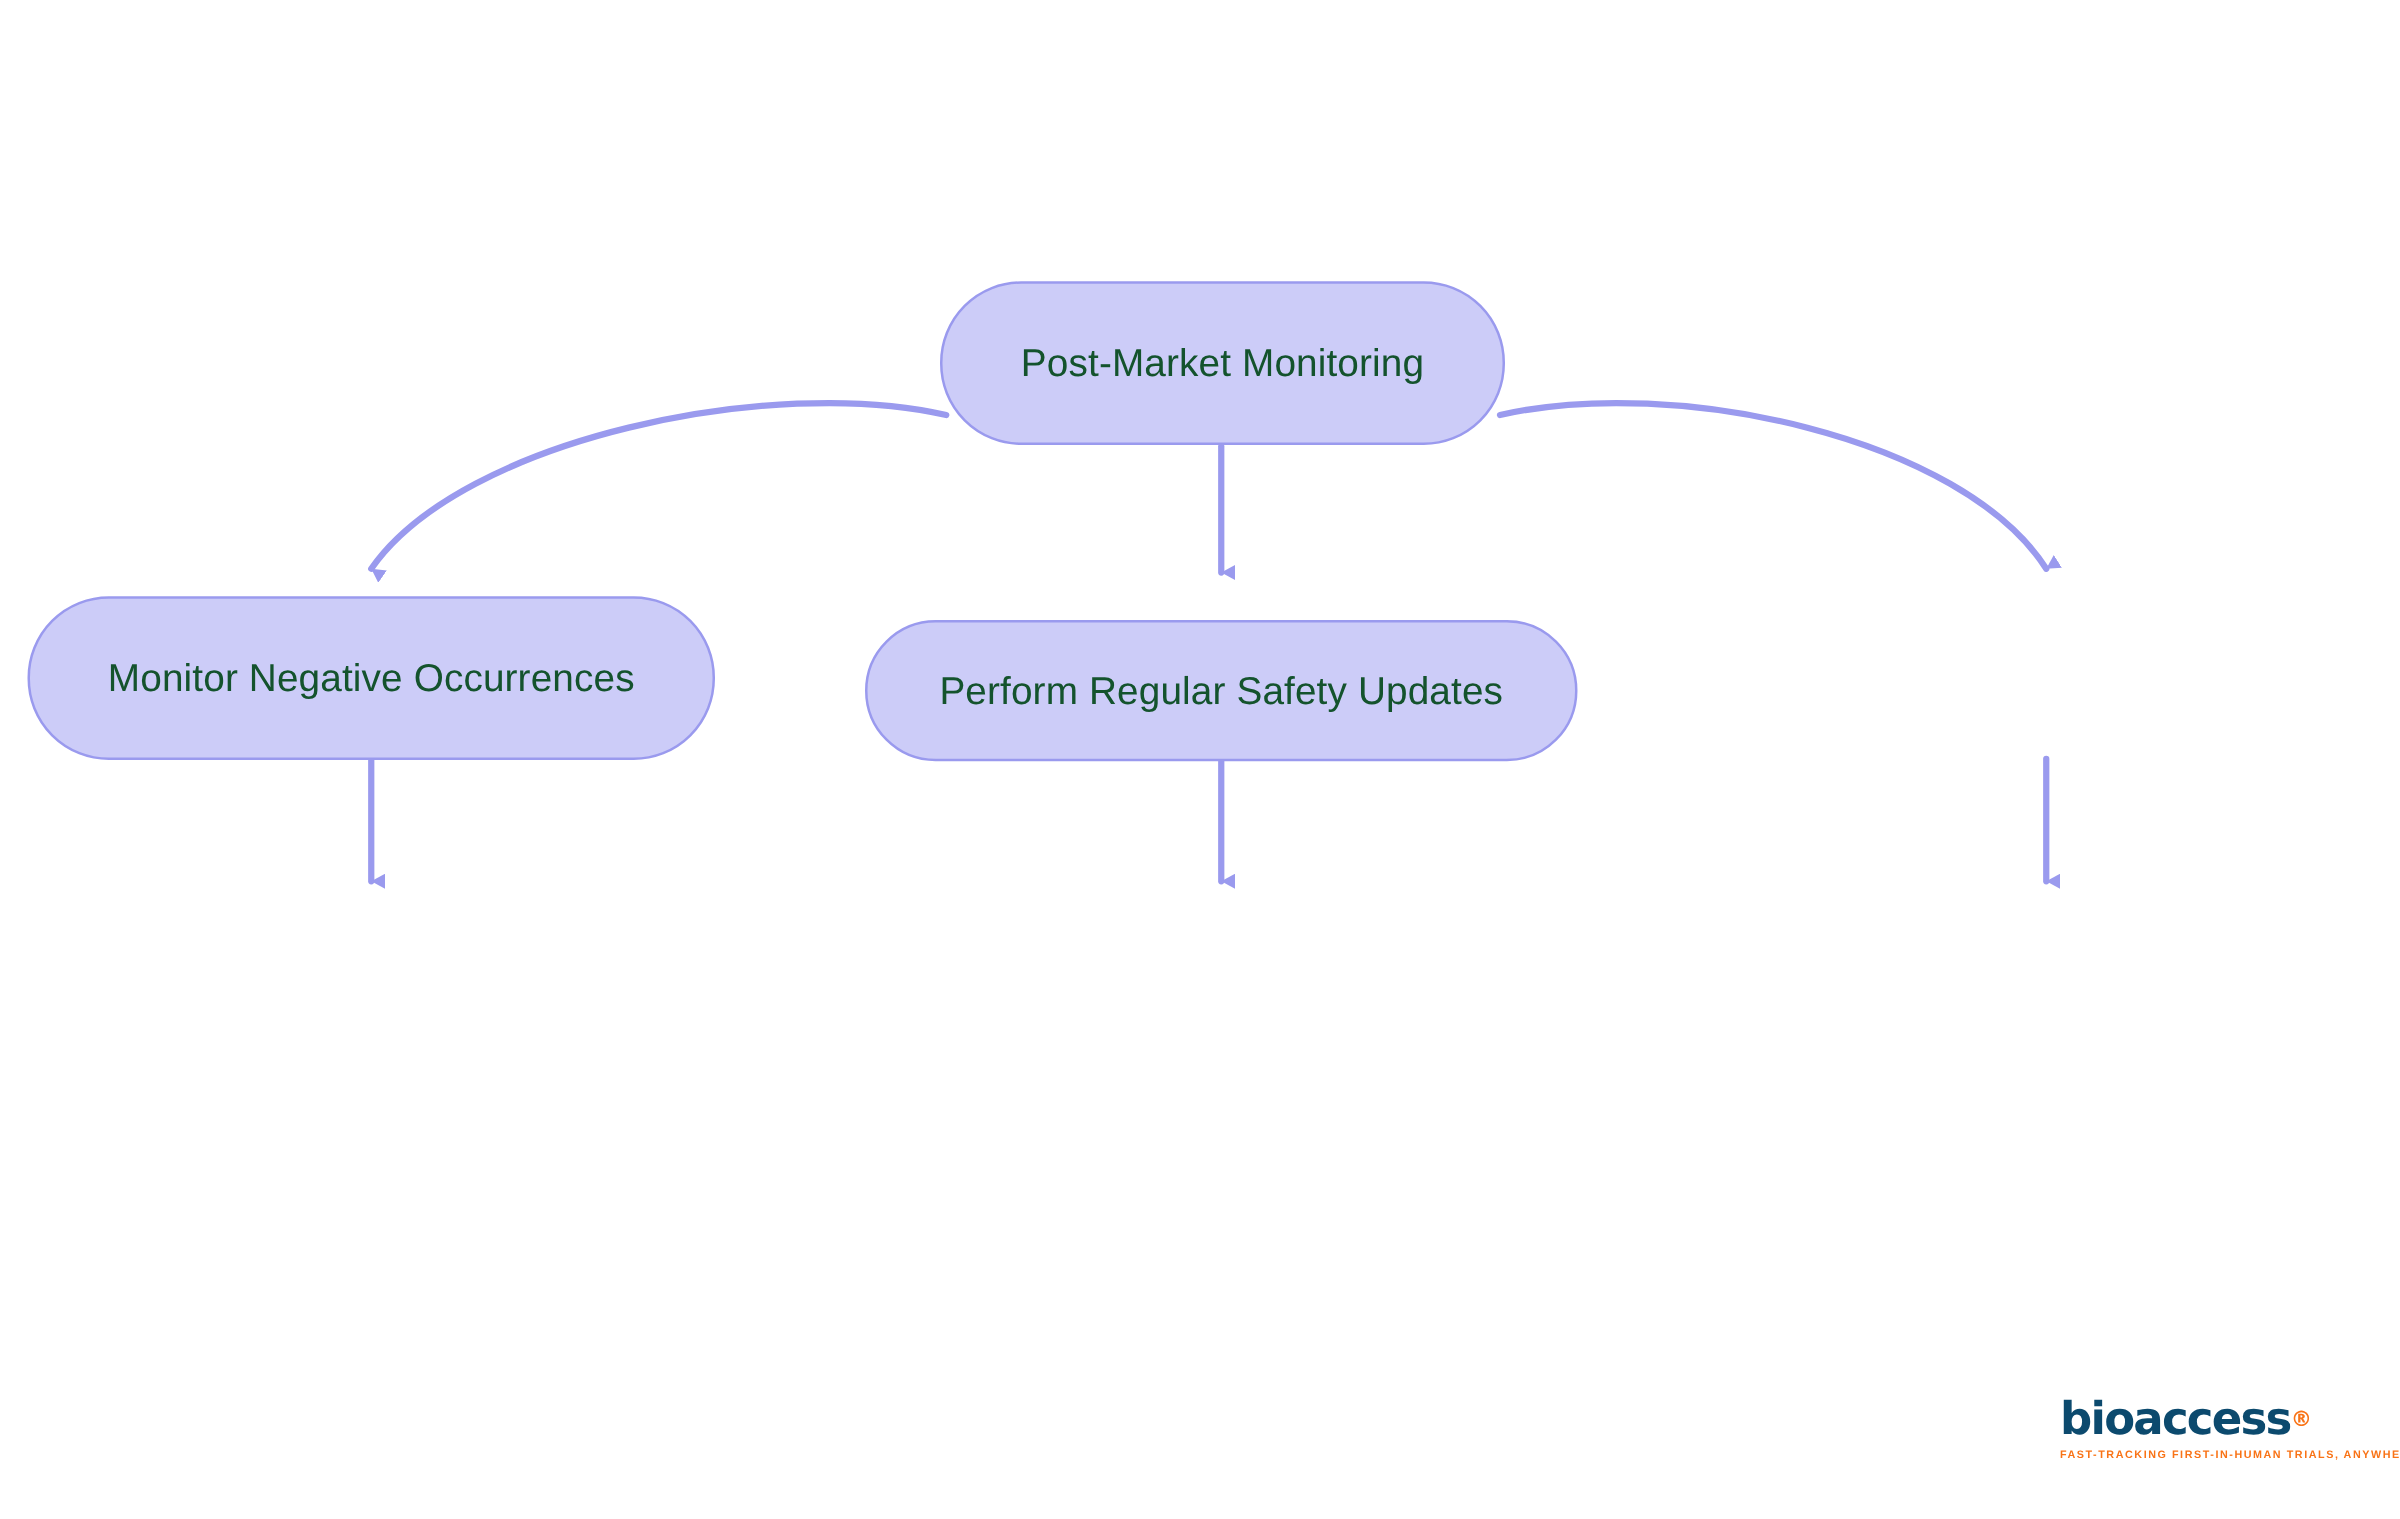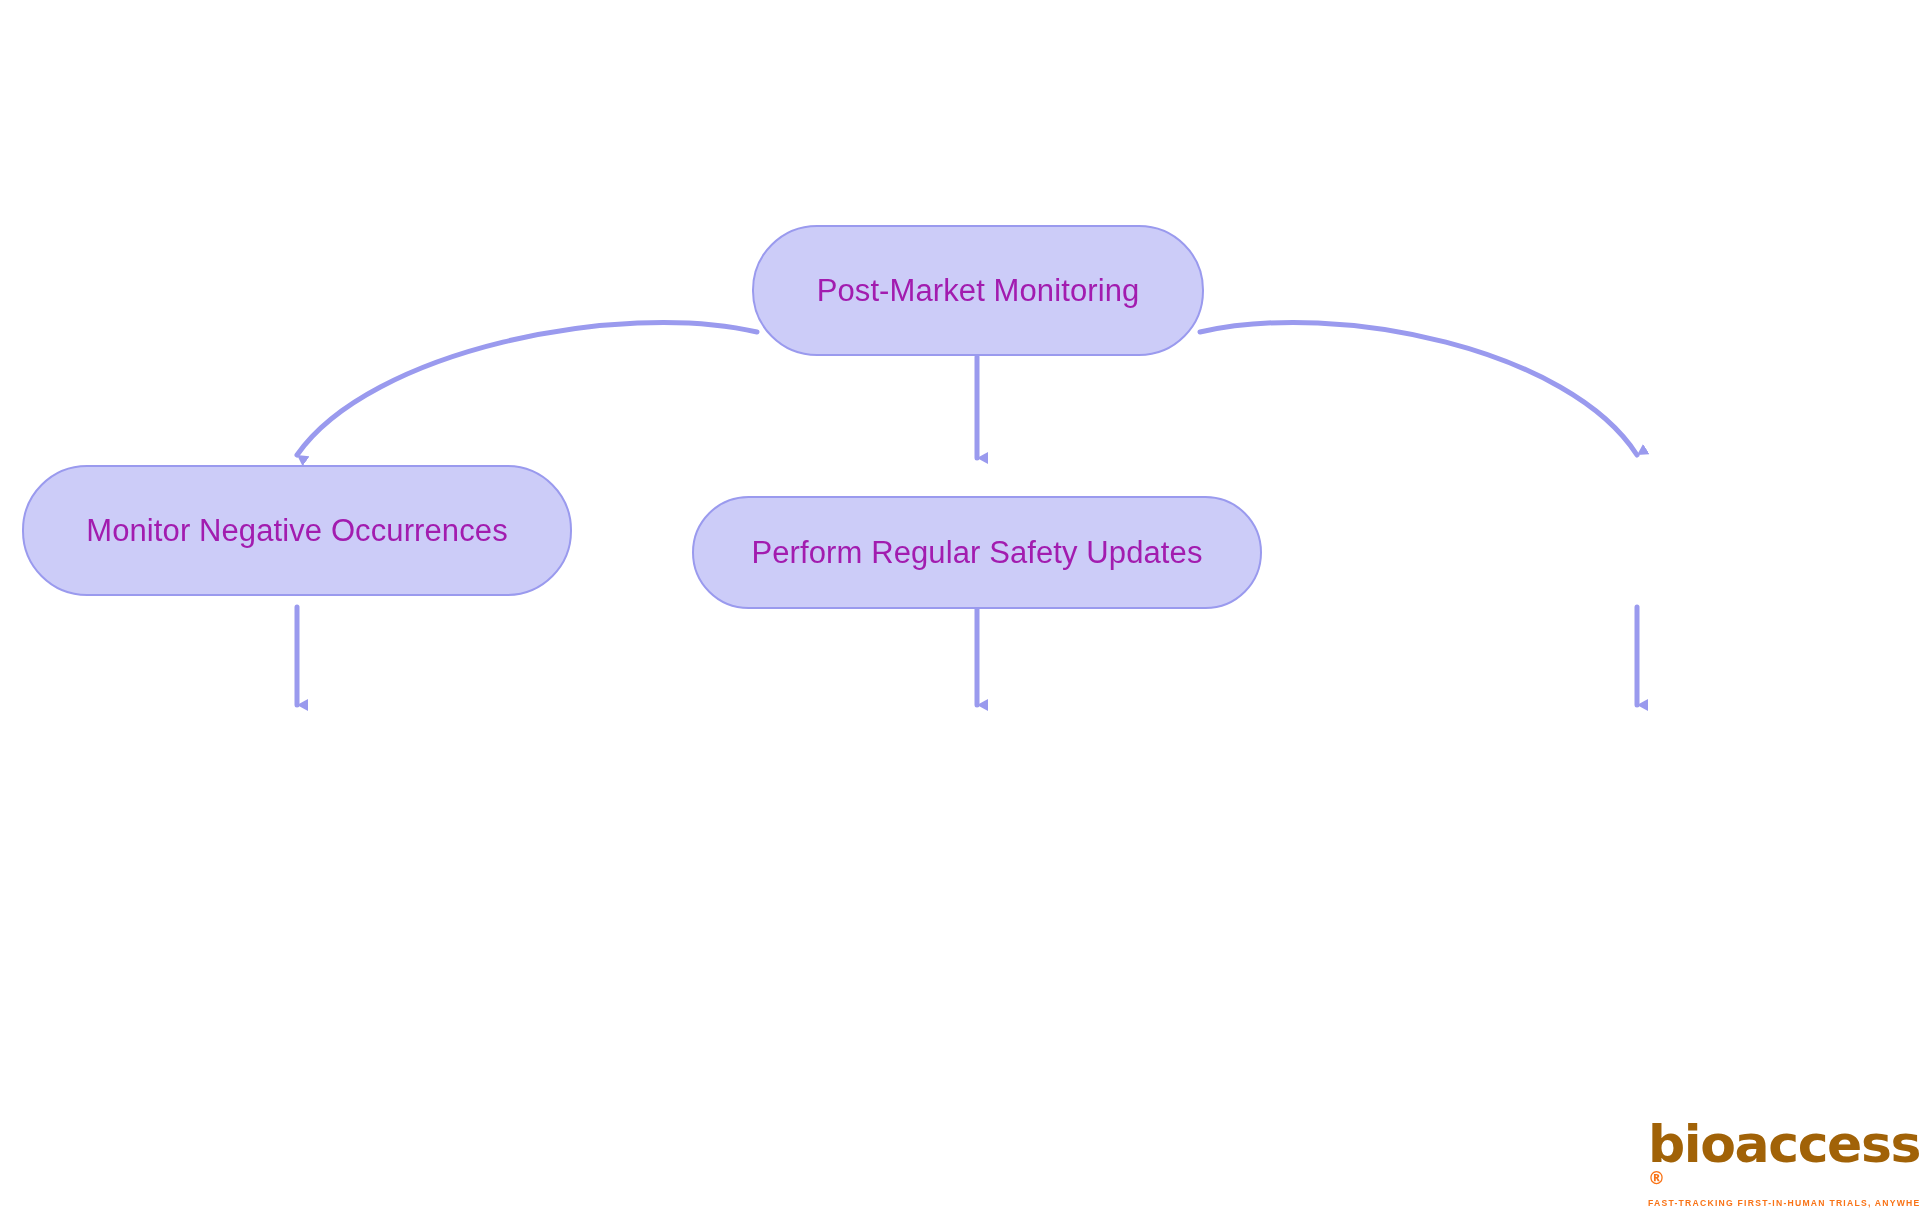--- a/index.html
+++ b/index.html
@@ -34,42 +34,42 @@
 
   .node {
     position: absolute;
     box-sizing: border-box;
     display: flex;
     align-items: center;
     justify-content: center;
     background: #ccccf8;
     border: 2px solid #9a9aee;
     border-radius: 65px;
-    color: #a21caf;
+    color: #14532d;
     font-family: "Liberation Sans", sans-serif;
     font-size: 31px;
     font-weight: 400;
     letter-spacing: 0.1px;
     text-align: center;
     white-space: nowrap;
     user-select: none;
   }
 
   
   .node--root {
     left: 752px;
     top: 225px;
     width: 452px;
     height: 131px;
   }
 
   
   .node--r2a {
     left: 22px;
-    top: 465px;
+    top: 477px;
     width: 550px;
     height: 131px;
   }
   .node--r2b {
     left: 692px;
     top: 496px;
     width: 570px;
     height: 113px;
   }
   .node--r2c {
@@ -103,23 +103,23 @@
   .brand {
     position: absolute;
     left: 1648px;
     top: 1118px;
     width: 246px;
     text-align: left;
     user-select: none;
   }
   .brand-wordmark {
     font-family: "DejaVu Sans", sans-serif;
-    font-size: 52px;
+    font-size: 36px;
     font-weight: 700;
-    color: #a16207;
+    color: #0c4a6e;
     letter-spacing: -1.4px;
     line-height: 1;
     display: inline-block;
     position: relative;
   }
   .brand-reg {
     font-family: "DejaVu Sans", sans-serif;
     font-size: 17px;
     font-weight: 700;
     color: #f97316;

